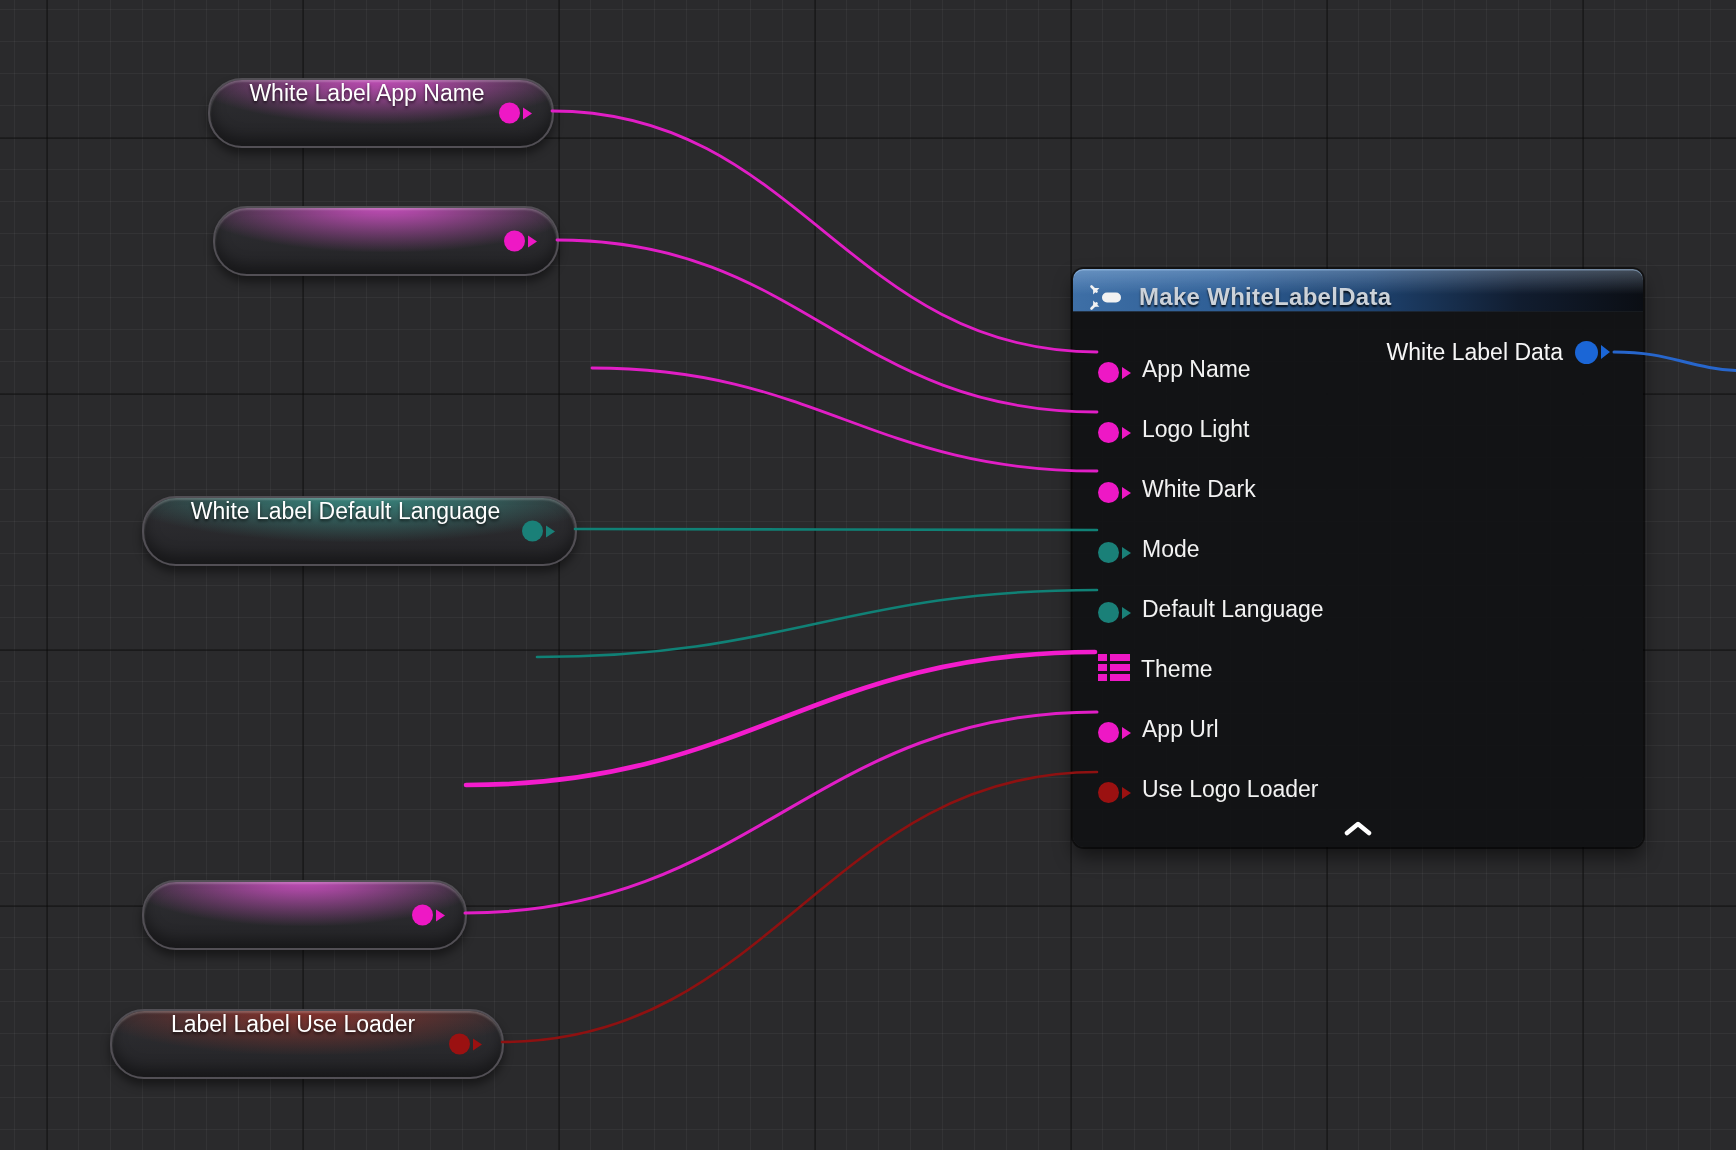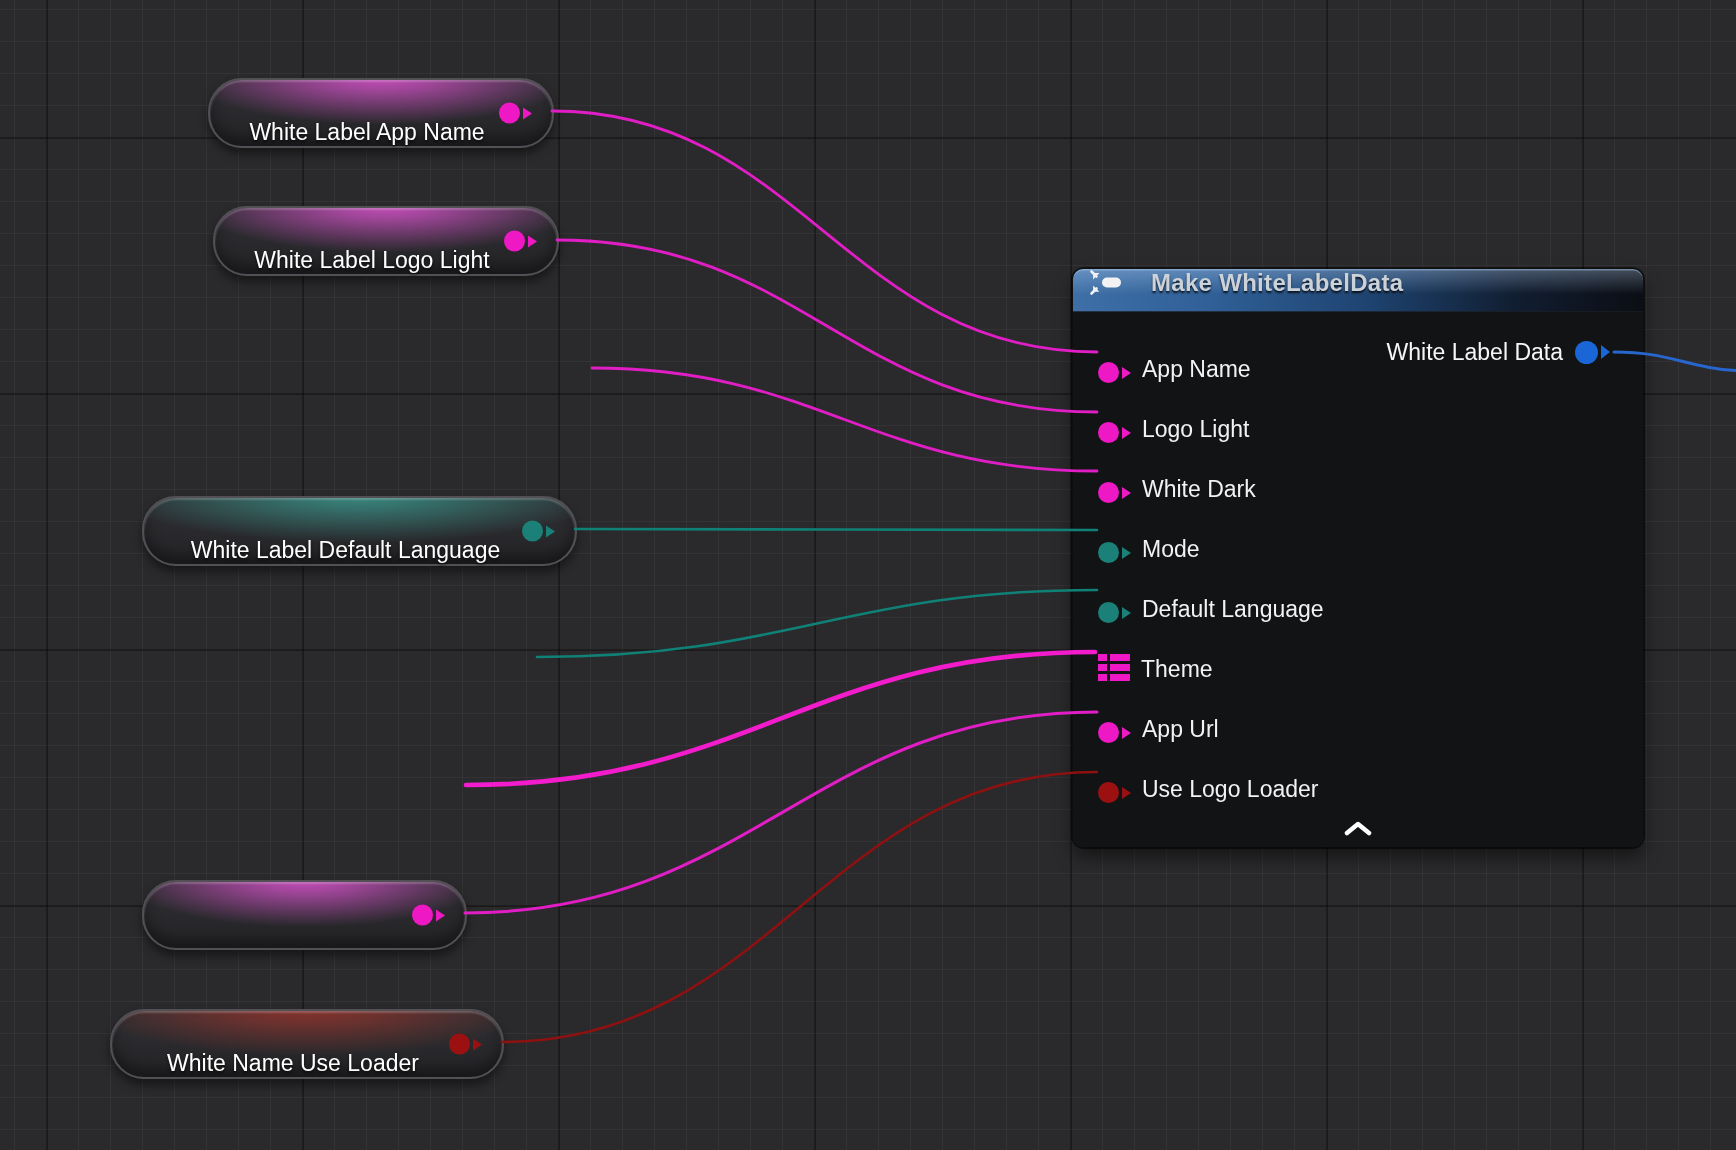--- a/index.html
+++ b/index.html
@@ -12,21 +12,21 @@
       linear-gradient(90deg, rgba(10,10,10,.5) 2px, transparent 2px),
       linear-gradient(rgba(255,255,255,.045) 1px, transparent 1px),
       linear-gradient(90deg, rgba(255,255,255,.045) 1px, transparent 1px);
     background-size:256px 256px,256px 256px,32px 32px,32px 32px;
     background-position:46px 137px,46px 137px,14px 9px,14px 9px;
   }
 
   
   .pill{
     position:absolute;height:66px;border-radius:34px;
-    display:flex;align-items:flex-end;
+    display:flex;align-items:flex-start;
     border:2px solid #524f55;
     box-shadow:0 6px 10px rgba(0,0,0,.45), inset 0 2px 2px rgba(255,255,255,.22), inset 0 -8px 14px rgba(0,0,0,.38);
     background:
       radial-gradient(ellipse 80% 105% at 50% -8%, rgba(var(--glow),.92), rgba(var(--glow),.38) 42%, rgba(0,0,0,0) 72%),
       linear-gradient(#2f2f33,#242427);
   }
   .pill.t-string{--glow:226,84,213;}
   .pill.t-enum{--glow:58,152,142;}
   .pill.t-bool{--glow:152,52,44;}
   .pill-label{
@@ -46,21 +46,21 @@
 
   
   .make-node{
     position:absolute;left:1073px;top:269px;width:570px;height:578px;
     border-radius:11px;
     background:rgba(18,19,21,.96);
     box-shadow:0 0 0 2px rgba(0,0,0,.55), 0 10px 18px rgba(0,0,0,.5);
   }
   .node-header{
     height:42px;border-radius:10px 10px 0 0;
-    display:flex;align-items:flex-start;gap:29px;padding:0 16px;
+    display:flex;align-items:flex-end;gap:17px;padding:0 16px;
     background:
       linear-gradient(180deg, rgba(200,225,255,.30), rgba(255,255,255,0) 60%),
       linear-gradient(90deg, #3e6fa6 0%, #2f5f96 25%, #1e4370 52%, #111d30 78%, #0b0e14 100%);
     border-bottom:1px solid rgba(0,0,0,.65);
     box-shadow:inset 0 1.5px 0 rgba(170,205,240,.45);
   }
   .node-title{
     color:#ccd2d9;font-size:24px;font-weight:bold;letter-spacing:.3px;
     text-shadow:0 2px 2px rgba(0,0,0,.8);white-space:nowrap;
   }
@@ -91,21 +91,20 @@
 
   <div class="pill t-string" style="left:208px;top:78px;width:342px">
     <span class="pill-label">White Label App Name</span>
     <span class="pin c-string">
         <span class="dot"></span>
         <span class="tri"></span>
       </span>
   </div>
 
   <div class="pill t-string" style="left:213px;top:206px;width:342px">
-    <span class="pill-label">White Label Logo Light</span>
     <span class="pin c-string">
         <span class="dot"></span>
         <span class="tri"></span>
       </span>
   </div>
 
 
   <div class="pill t-enum" style="left:142px;top:496px;width:431px">
     <span class="pill-label">White Label Default Language</span>
     <span class="pin c-enum">
@@ -117,21 +116,21 @@
 
 
   <div class="pill t-string" style="left:142px;top:880px;width:321px">
     <span class="pin c-string">
         <span class="dot"></span>
         <span class="tri"></span>
       </span>
   </div>
 
   <div class="pill t-bool" style="left:110px;top:1009px;width:390px">
-    <span class="pill-label">White Name Use Loader</span>
+    <span class="pill-label">Label Label Use Loader</span>
     <span class="pin c-bool">
         <span class="dot"></span>
         <span class="tri"></span>
       </span>
   </div>
 
   <div class="make-node">
     <div class="node-header">
       <svg width="33" height="27" viewBox="0 0 33 27">
         <g stroke="#f2f2f2" stroke-width="2.6" stroke-linecap="round">

